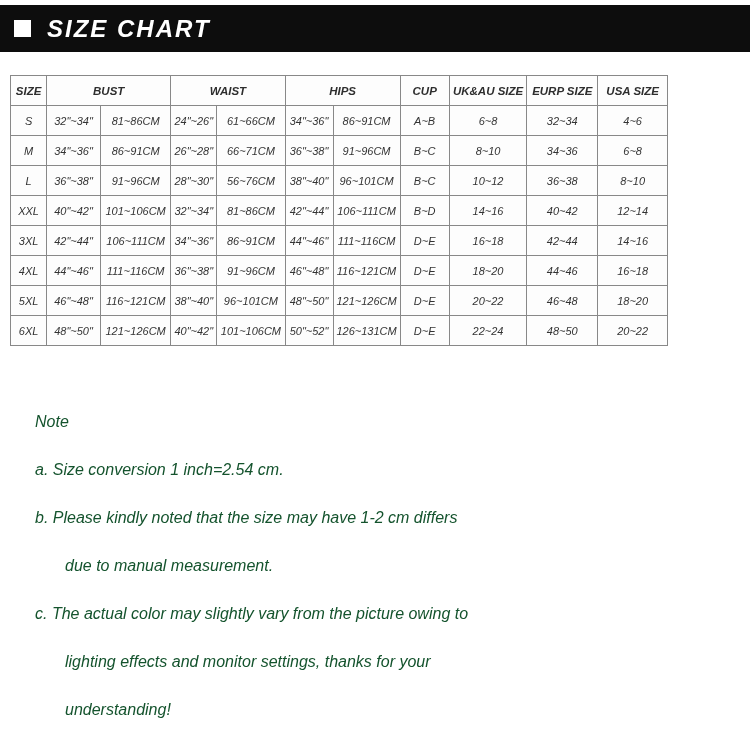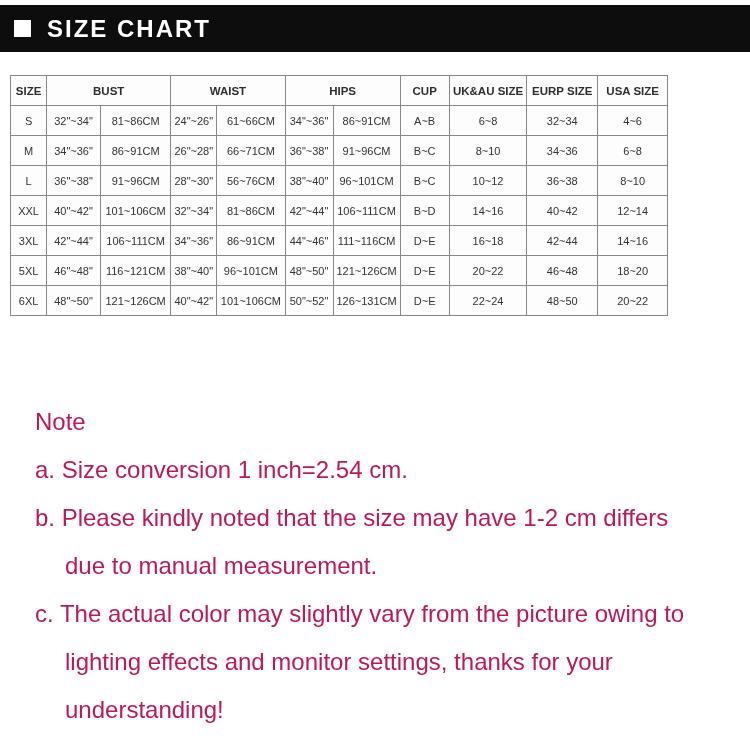--- a/index.html
+++ b/index.html
@@ -1,19 +1,20 @@
 <!DOCTYPE html>
 <html><head>
 <meta charset="utf-8">
 <style>
   html, body { margin:0; padding:0; background:#ffffff; }
   body { font-family:"Liberation Sans", sans-serif; }
   .page {
     position:relative; width:750px; height:750px; background:#ffffff;
     overflow:hidden;
+    font-style:italic;
   }
 
   
   .title-bar {
     position:absolute; top:5px; left:0; width:750px; height:47px;
     background:#0d0d0d; display:flex; align-items:center;
   }
   .title-square {
     width:17px; height:17px; background:#ffffff; margin-left:14px;
     flex:0 0 auto;
@@ -32,21 +33,21 @@
   .size-table th, .size-table td {
     border:1px solid #888888; text-align:center; vertical-align:middle;
     height:29px; padding:0 2px; overflow:hidden; white-space:nowrap;
   }
   .size-table th { font-weight:bold; font-size:11.5px; color:#2e2e2e; }
   .size-table td { font-weight:normal; }
 
   
   .notes {
     position:absolute; top:398px; left:35px; width:700px;
-    font-size:24px; color:#be185d; line-height:48px;
+    font-size:16px; color:#14532d; line-height:48px;
   }
   .note-line { white-space:nowrap; }
   .note-line.cont { padding-left:30px; }
 </style>
 </head>
 <body>
 
 <div class="page">
 
   <div class="title-bar">
@@ -140,20 +141,33 @@
           <td>34"~36"</td>
           <td>86~91CM</td>
           <td>44"~46"</td>
           <td>111~116CM</td>
           <td>D~E</td>
           <td>16~18</td>
           <td>42~44</td>
           <td>14~16</td>
         </tr>
         <tr>
+          <td>4XL</td>
+          <td>44"~46"</td>
+          <td>111~116CM</td>
+          <td>36"~38"</td>
+          <td>91~96CM</td>
+          <td>46"~48"</td>
+          <td>116~121CM</td>
+          <td>D~E</td>
+          <td>18~20</td>
+          <td>44~46</td>
+          <td>16~18</td>
+        </tr>
+        <tr>
           <td>5XL</td>
           <td>46"~48"</td>
           <td>116~121CM</td>
           <td>38"~40"</td>
           <td>96~101CM</td>
           <td>48"~50"</td>
           <td>121~126CM</td>
           <td>D~E</td>
           <td>20~22</td>
           <td>46~48</td>

